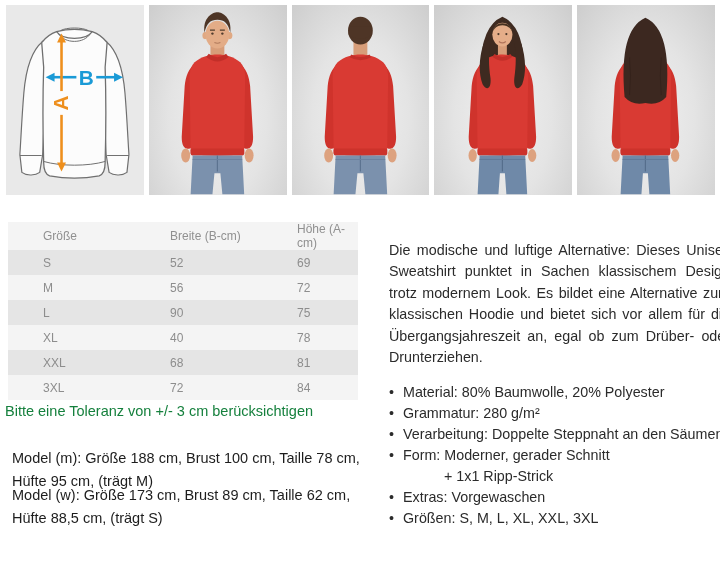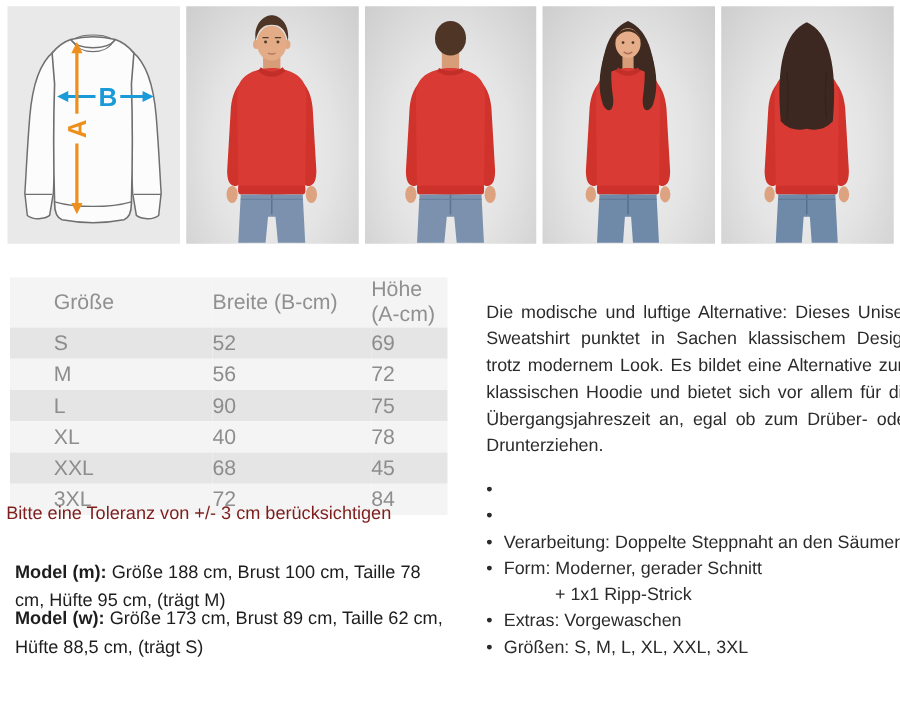--- a/index.html
+++ b/index.html
@@ -7,34 +7,34 @@
 
   
   .gallery{position:absolute;left:6px;top:5px;width:709px;height:190px;display:flex;gap:5px;}
   .g-panel{flex:1 1 0;height:190px;overflow:hidden;position:relative;}
   .g-panel svg{display:block;width:100%;height:100%;}
   .panel-diagram{background:#e9e9e9;}
   .panel-photo{background:radial-gradient(ellipse at 50% 60%, #f0f0f0 0%, #e4e4e4 50%, #cdcdcd 100%);}
 
   
   .size-table-wrap{position:absolute;left:8px;top:222px;width:350px;}
-  table.size-table{width:100%;border-collapse:collapse;font-size:17px;color:#8d8d8d;}
+  table.size-table{width:100%;border-collapse:collapse;font-size:12px;color:#8d8d8d;}
   table.size-table th,table.size-table td{font-weight:400;text-align:left;height:25px;padding:0;}
   table.size-table th:first-child,table.size-table td:first-child{padding-left:35px;width:127px;}
   table.size-table th:nth-child(2),table.size-table td:nth-child(2){width:127px;}
   tr.row-head{background:#f4f4f4;color:#909090;}
   tr.row-dark{background:#e5e5e5;}
   tr.row-light{background:#f4f4f4;}
 
-  .tolerance{position:absolute;left:5px;top:403px;width:360px;font-size:14.5px;color:#7f1d1d;}
+  .tolerance{position:absolute;left:5px;top:403px;width:360px;font-size:14.5px;color:#15803d;}
 
   .model-block{position:absolute;left:12px;width:348px;font-size:14.5px;line-height:23px;color:#1d1d1d;}
   .model-m{top:447px;}
   .model-w{top:484px;}
-  .model-block b{font-weight:700;}
+  .model-block b{font-weight:400;}
 
   
   .desc{position:absolute;left:389px;top:220px;width:341px;color:#2b2b2b;margin-top:20px;}
   .desc-intro{font-size:14.3px;line-height:21.4px;text-align:justify;margin:0;}
   ul.desc-list{list-style:none;margin:14px 0 0 0;padding:0;font-size:14.3px;line-height:21px;}
   ul.desc-list li{display:flex;}
   ul.desc-list li .dot{width:14px;flex:0 0 14px;text-align:left;color:#2b2b2b;}
   ul.desc-list li.continuation .dot{visibility:hidden;}
   ul.desc-list li.continuation .li-text{padding-left:41px;}
 </style>
@@ -203,21 +203,21 @@
         <td>75</td>
       </tr>
       <tr class="row-light">
         <td>XL</td>
         <td>40</td>
         <td>78</td>
       </tr>
       <tr class="row-dark">
         <td>XXL</td>
         <td>68</td>
-        <td>45</td>
+        <td>81</td>
       </tr>
       <tr class="row-light">
         <td>3XL</td>
         <td>72</td>
         <td>84</td>
       </tr>
     </tbody>
   </table>
 </div>
 
@@ -231,23 +231,25 @@
 <div class="model-block model-w">
   <b>Model (w):</b>
   <span>Größe 173 cm, Brust 89 cm, Taille 62 cm, Hüfte 88,5 cm, (trägt S)</span>
 </div>
 
 <div class="desc">
   <p class="desc-intro">Die modische und luftige Alternative: Dieses Unisex Sweatshirt punktet in Sachen klassischem Design trotz modernem Look. Es bildet eine Alternative zum klassischen Hoodie und bietet sich vor allem für die Übergangsjahreszeit an, egal ob zum Drüber- oder Drunterziehen.</p>
   <ul class="desc-list">
     <li>
         <span class="dot">•</span>
-      </li>
-    <li>
-        <span class="dot">•</span>
+        <span class="li-text">Material: 80% Baumwolle, 20% Polyester</span>
+      </li>
+    <li>
+        <span class="dot">•</span>
+        <span class="li-text">Grammatur: 280 g/m²</span>
       </li>
     <li>
         <span class="dot">•</span>
         <span class="li-text">Verarbeitung: Doppelte Steppnaht an den Säumen</span>
       </li>
     <li>
         <span class="dot">•</span>
         <span class="li-text">Form: Moderner, gerader Schnitt</span>
       </li>
     <li class="continuation">

